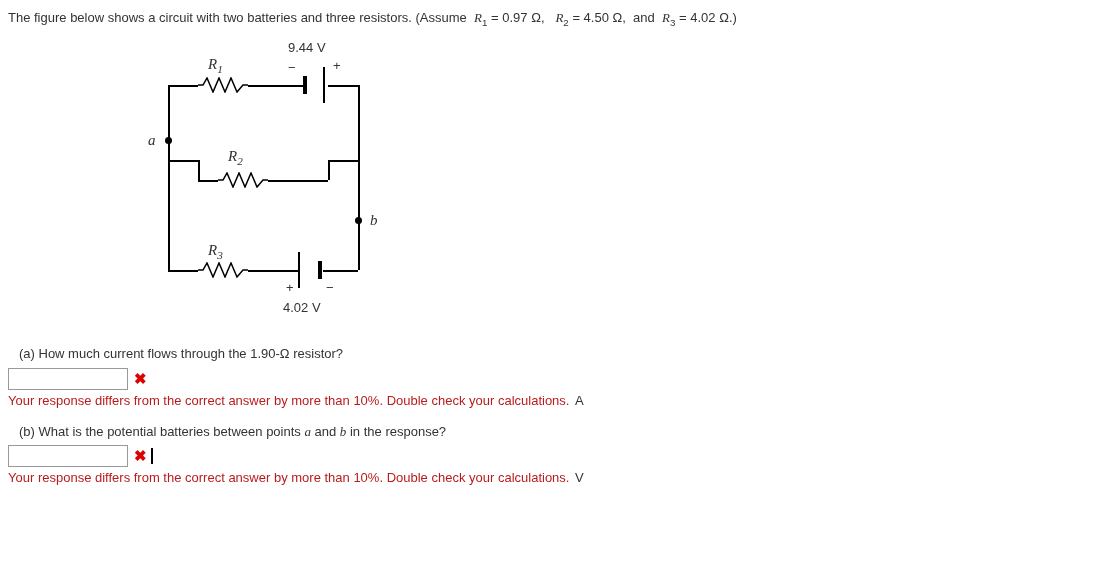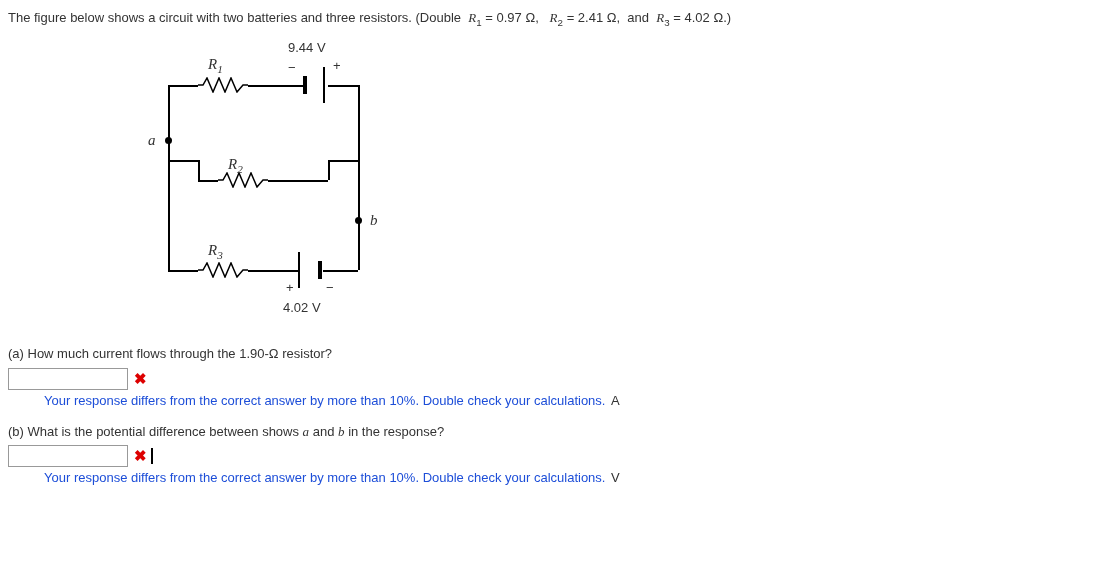--- a/index.html
+++ b/index.html
@@ -66,21 +66,21 @@
     .vlabel {
       position: absolute;
       font-family: Verdana, Geneva, sans-serif;
       font-size: 13px;
     }
     .sign {
       position: absolute;
       font-size: 13px;
       font-family: Arial;
     }
-    .qtext { margin-top: 14px; margin-bottom: 4px; line-height: 1.5; }
+    .qtext { margin-top: 14px; margin-bottom: 4px; line-height: 1.5; margin-left: 11px; }
     .answer-row { display: flex; align-items: center; margin-bottom: 3px; }
     .answer-input {
       width: 120px;
       height: 22px;
       border: 1px solid #999;
       padding: 2px 4px;
       font-size: 13px;
     }
     .x-icon {
       color: #d00;
@@ -90,42 +90,41 @@
     }
     .cursor-bar {
       display: inline-block;
       width: 2px;
       height: 16px;
       background: #000;
       margin-left: 4px;
       vertical-align: middle;
     }
     .feedback {
-      color: #1d4ed8;
+      color: #b91c1c;
       font-size: 13px;
       display: inline;
-      margin-left: 36px;
     }
     .unit-after {
       color: #333;
       font-size: 13px;
       margin-left: 2px;
     }
   </style>
 </head>
 <body>
 
 <div class="prompt">
-  <span>The figure below shows a circuit with two batteries and three resistors. (Double</span>
+  <span>The figure below shows a circuit with two batteries and three resistors. (Assume</span>
   &nbsp;<span class="ital">R</span><sub>1</sub>
   <span> = </span>
   <span>0.97 Ω,</span>
   &nbsp;&nbsp;<span class="ital">R</span><sub>2</sub>
   <span> = </span>
-  <span>2.41 Ω,</span>
+  <span>4.50 Ω,</span>
   &nbsp;<span>and</span>
   &nbsp;<span class="ital">R</span><sub>3</sub>
   <span> = </span>
   <span>4.02 Ω.)</span>
 </div>
 
 <div class="circuit-area">
 
   <div class="wire hwire" style="left:60px; top:45px; width:30px;"></div>
 
@@ -167,21 +166,21 @@
 
   <div class="resistor" style="left:110px; top:132px;">
     <svg viewBox="0 0 50 16">
         <polyline points="0,8 5,8 9,1 15,15 21,1 27,15 33,1 39,15 45,8 50,8" fill="none" stroke="#000" stroke-width="1.5"></polyline>
       </svg>
   </div>
   <div class="wire hwire" style="left:160px; top:140px; width:60px;"></div>
   <div class="wire vwire" style="left:220px; top:120px; height:20px;"></div>
   <div class="wire hwire" style="left:220px; top:120px; width:30px;"></div>
 
-  <div class="clabel" style="left:120px; top:116px;">
+  <div class="clabel" style="left:120px; top:108px;">
     <span>R</span><sub>2</sub>
   </div>
 
   <div class="wire hwire" style="left:60px; top:230px; width:30px;"></div>
 
   <div class="resistor" style="left:90px; top:222px;">
     <svg viewBox="0 0 50 16">
         <polyline points="0,8 5,8 9,1 15,15 21,1 27,15 33,1 39,15 45,8 50,8" fill="none" stroke="#000" stroke-width="1.5"></polyline>
       </svg>
   </div>
@@ -209,21 +208,21 @@
 <div class="answer-row">
   <input class="answer-input" type="text" style="">
   <span class="x-icon">✖</span>
 </div>
 <div>
   <span class="feedback">Your response differs from the correct answer by more than 10%. Double check your calculations.</span>
   <span class="unit-after">A</span>
 </div>
 
 <div class="qtext">
-  <span>(b) What is the potential difference between shows </span><span class="ital">a</span><span> and </span><span class="ital">b</span><span> in the response?</span>
+  <span>(b) What is the potential batteries between points </span><span class="ital">a</span><span> and </span><span class="ital">b</span><span> in the response?</span>
 </div>
 <div class="answer-row">
   <input class="answer-input" type="text" style="">
   <span class="x-icon">✖</span>
   <span class="cursor-bar"></span>
 </div>
 <div>
   <span class="feedback">Your response differs from the correct answer by more than 10%. Double check your calculations.</span>
   <span class="unit-after">V</span>
 </div>

